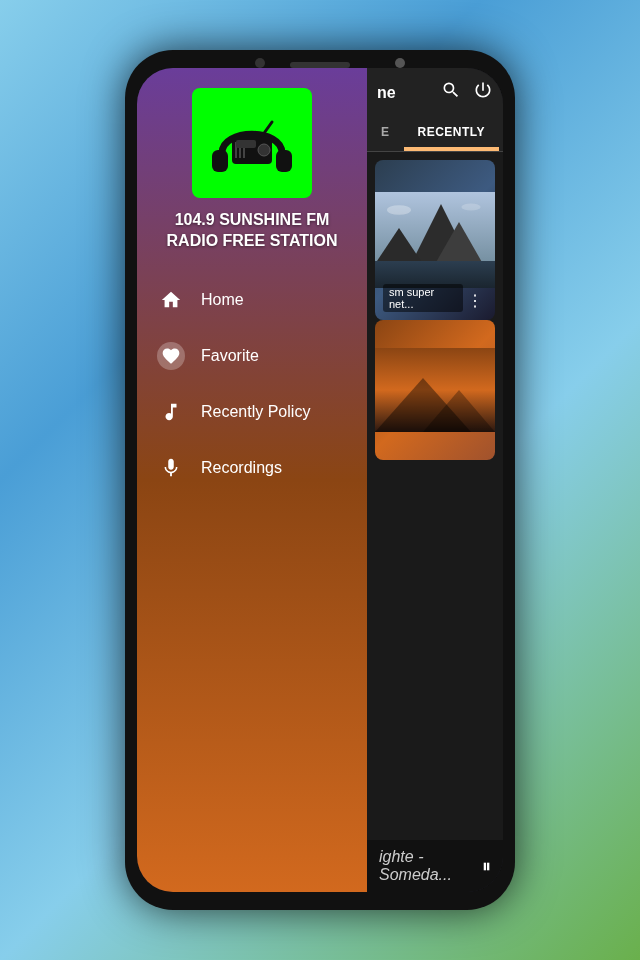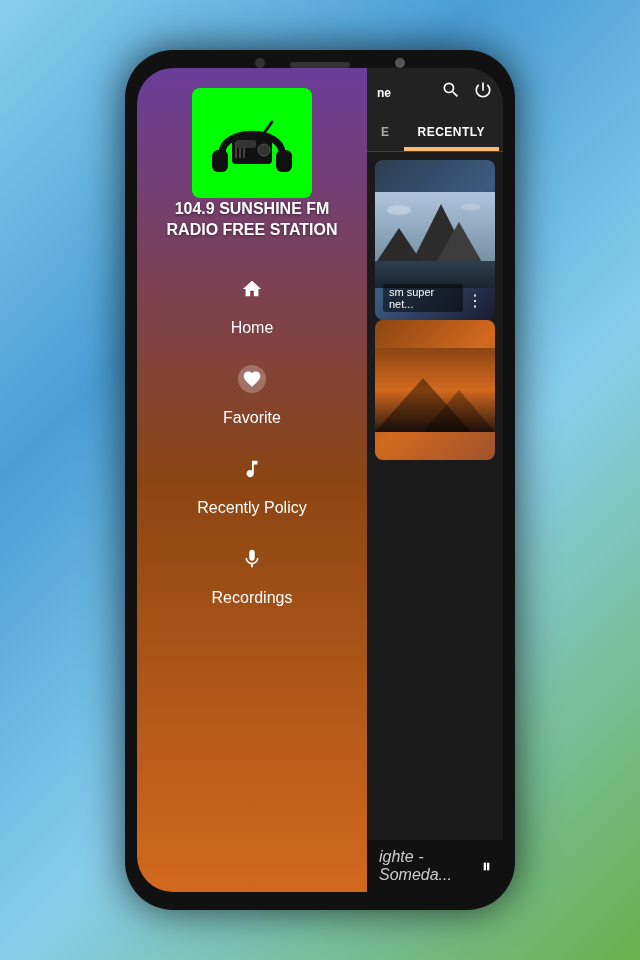--- a/index.html
+++ b/index.html
@@ -85,21 +85,21 @@
     .main-header {
       background: #222;
       padding: 12px 10px;
       display: flex;
       align-items: center;
       justify-content: space-between;
     }
 
     .main-title {
       color: #fff;
-      font-size: 12px;
+      font-size: 16px;
       font-weight: bold;
     }
 
     .header-icons {
       display: flex;
       gap: 12px;
     }
 
     .header-icon {
       color: #fff;
@@ -226,21 +226,21 @@
       padding: 0;
       position: relative;
       z-index: 5;
     }
 
     .drawer-logo-section {
       padding: 20px 16px 12px;
       display: flex;
       flex-direction: column;
       align-items: center;
-      gap: 1px;
+      gap: 12px;
     }
 
     .logo-box {
       width: 120px;
       height: 110px;
       background: #00ff00;
       border-radius: 8px;
       display: flex;
       align-items: center;
       justify-content: center;
@@ -261,21 +261,20 @@
       padding: 8px 0;
     }
 
     .nav-item {
       display: flex;
       align-items: center;
       padding: 14px 20px;
       cursor: pointer;
       gap: 16px;
       transition: background 0.2s;
-      flex-direction: column;
     }
 
     .nav-icon {
       width: 28px;
       height: 28px;
       display: flex;
       align-items: center;
       justify-content: center;
       color: #fff;
       font-size: 20px;

